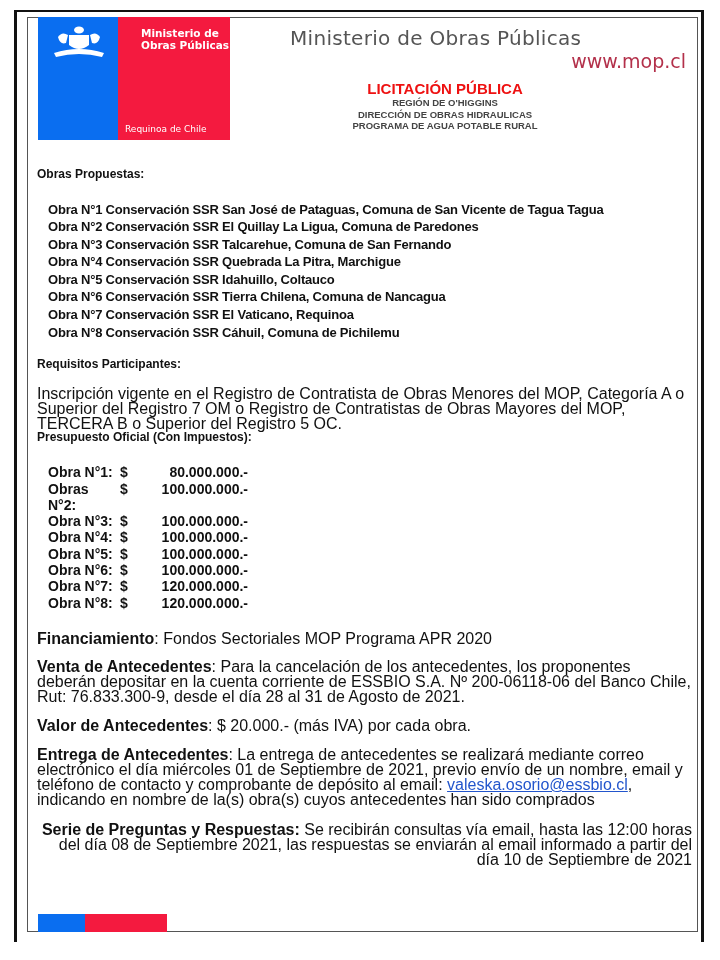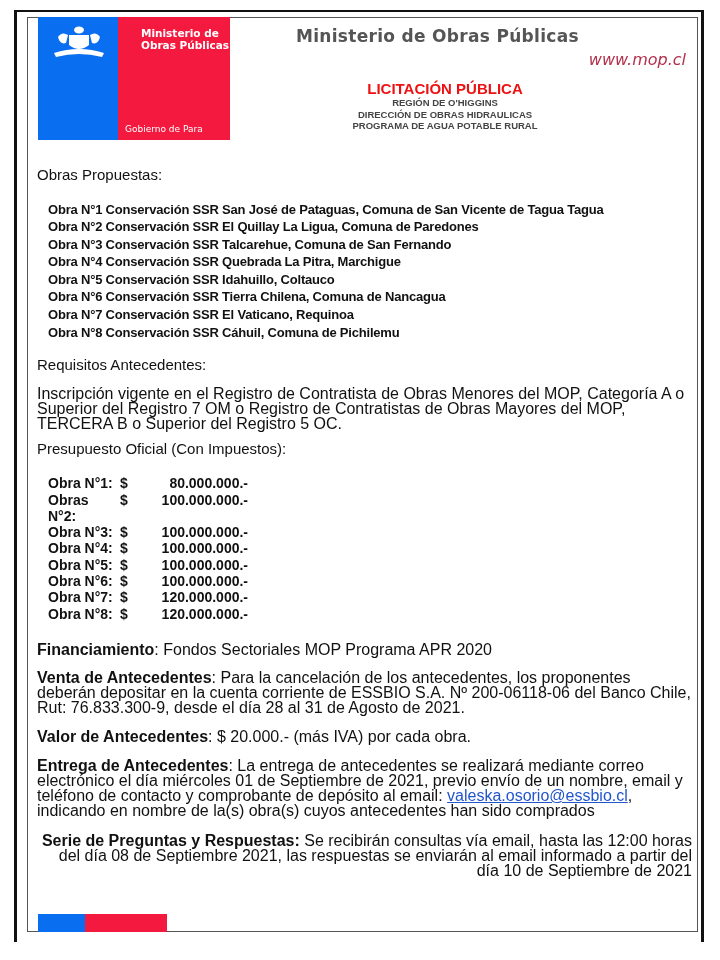--- a/index.html
+++ b/index.html
@@ -5,27 +5,27 @@
   html, body { margin:0; padding:0; background:#ffffff; }
   body { width:720px; height:960px; position:relative; overflow:hidden; font-family:"Liberation Sans", sans-serif; color:#111; }
   .outer-frame { position:absolute; left:14px; top:10px; width:690px; height:932px; border-left:3px solid #111; border-right:3px solid #111; border-top:2px solid #111; box-sizing:border-box; }
   .inner-frame { position:absolute; left:27px; top:17px; width:671px; height:915px; border:1.5px solid #555; box-sizing:border-box; }
   .flag { position:absolute; left:38px; top:17px; width:192px; height:123px; display:flex; }
   .flag-blue { width:80px; height:100%; background:#0a6ef0; position:relative; }
   .flag-red { flex:1; height:100%; background:#f41a3f; position:relative; color:#fff; }
   .coat { position:absolute; left:14px; top:8px; width:54px; height:34px; }
   .flag-title { position:absolute; left:7px; top:10px; font-weight:bold; font-size:10.5px; line-height:12px; color:#fff; font-family:"DejaVu Sans", sans-serif;margin-left:16px; }
   .flag-gov { position:absolute; left:7px; bottom:6px; font-size:9px; color:#fff; font-family:"DejaVu Sans", sans-serif; }
-  .mop-title { position:absolute; left:296px; top:26px; font-family:"DejaVu Sans", sans-serif; font-weight:bold; font-size:17px; color:#555; letter-spacing:0.3px; white-space:nowrap; }
-  .mop-url { position:absolute; right:34px; top:50px; font-family:"DejaVu Sans", sans-serif; font-size:16px; color:#b3304a; white-space:nowrap;font-style:italic; }
+  .mop-title { position:absolute; left:290px; top:26px; font-family:"DejaVu Sans", sans-serif; font-weight:normal; font-size:20px; color:#555; letter-spacing:0.3px; white-space:nowrap; }
+  .mop-url { position:absolute; right:34px; top:50px; font-family:"DejaVu Sans", sans-serif; font-size:19px; color:#b3304a; white-space:nowrap; }
   .header-block { position:absolute; left:300px; top:80px; width:290px; text-align:center; }
   .lic-title { font-weight:bold; font-size:15px; color:#ee1111; line-height:17px; }
   .sub-line { font-weight:bold; font-size:9.5px; color:#444; line-height:11.5px; }
   .content { position:absolute; left:37px; top:168px; width:655px; font-size:11px; line-height:13.5px; color:#111; }
-  .sec-head { font-weight:normal; font-size:15px; }
+  .sec-head { font-weight:bold; font-size:12px; }
   .obra-list { margin-top:19px; margin-left:11px; }
   .obra-item { font-weight:bold; font-size:13px; line-height:17.6px; white-space:nowrap; letter-spacing:-0.2px; font-family:"Liberation Sans", sans-serif; }
   .budget { margin-top:20px; margin-left:11px; }
   .budget-row { display:flex; font-weight:bold; font-size:14px; line-height:16.3px; }
   .b-label { width:72px; }
   .b-cur { width:20px; }
   .b-amt { width:108px; text-align:right; }
   p { margin:0; }
   .para { font-size:16px; line-height:15px; }
   a.email { color:#2255cc; text-decoration:underline; }
@@ -49,21 +49,21 @@
         <path d="M48 12 q-4 -6 -10 -2 l2 8 q6 2 8 -6z"></path>
         <path d="M2 28 q25 -8 50 0 l-2 4 q-23 -6 -46 0z"></path>
       </g>
     </svg>
   </div>
   <div class="flag-red">
     <div class="flag-title">
       <div>Ministerio de</div>
       <div>Obras Públicas</div>
     </div>
-    <div class="flag-gov">Gobierno de Para</div>
+    <div class="flag-gov">Requinoa de Chile</div>
   </div>
 </div>
 
 <div class="mop-title">Ministerio de Obras Públicas</div>
 <div class="mop-url">www.mop.cl</div>
 
 <div class="header-block">
   <div class="lic-title">LICITACIÓN PÚBLICA</div>
   <div class="sub-line">REGIÓN DE O'HIGGINS</div>
   <div class="sub-line">DIRECCIÓN DE OBRAS HIDRAULICAS</div>
@@ -76,24 +76,24 @@
     <div class="obra-item">Obra N°1  Conservación SSR San José de Pataguas, Comuna de San Vicente de Tagua Tagua</div>
     <div class="obra-item">Obra N°2  Conservación SSR El Quillay La Ligua, Comuna de Paredones</div>
     <div class="obra-item">Obra N°3  Conservación SSR Talcarehue, Comuna de San Fernando</div>
     <div class="obra-item">Obra N°4  Conservación SSR Quebrada La Pitra, Marchigue</div>
     <div class="obra-item">Obra N°5 Conservación SSR Idahuillo, Coltauco</div>
     <div class="obra-item">Obra N°6  Conservación SSR Tierra Chilena, Comuna de Nancagua</div>
     <div class="obra-item">Obra N°7  Conservación SSR El Vaticano, Requinoa</div>
     <div class="obra-item">Obra N°8 Conservación SSR Cáhuil, Comuna de Pichilemu</div>
   </div>
 
-  <div class="sec-head" style="margin-top:17px;">Requisitos Antecedentes:</div>
+  <div class="sec-head" style="margin-top:17px;">Requisitos Participantes:</div>
   <p class="para" style="margin-top:14px;">Inscripción vigente en el Registro de Contratista de Obras Menores del MOP, Categoría A o Superior del Registro 7 OM o Registro de Contratistas de Obras Mayores del MOP, TERCERA B o Superior del Registro 5 OC.</p>
 
-  <div class="sec-head" style="margin-top:11px;">Presupuesto Oficial (Con Impuestos):</div>
+  <div class="sec-head" style="">Presupuesto Oficial (Con Impuestos):</div>
   <div class="budget">
     <div class="budget-row">
         <span class="b-label">Obra N°1:</span>
         <span class="b-cur">$</span>
         <span class="b-amt">80.000.000.-</span>
       </div>
     <div class="budget-row">
         <span class="b-label">Obras N°2:</span>
         <span class="b-cur">$</span>
         <span class="b-amt">100.000.000.-</span>

